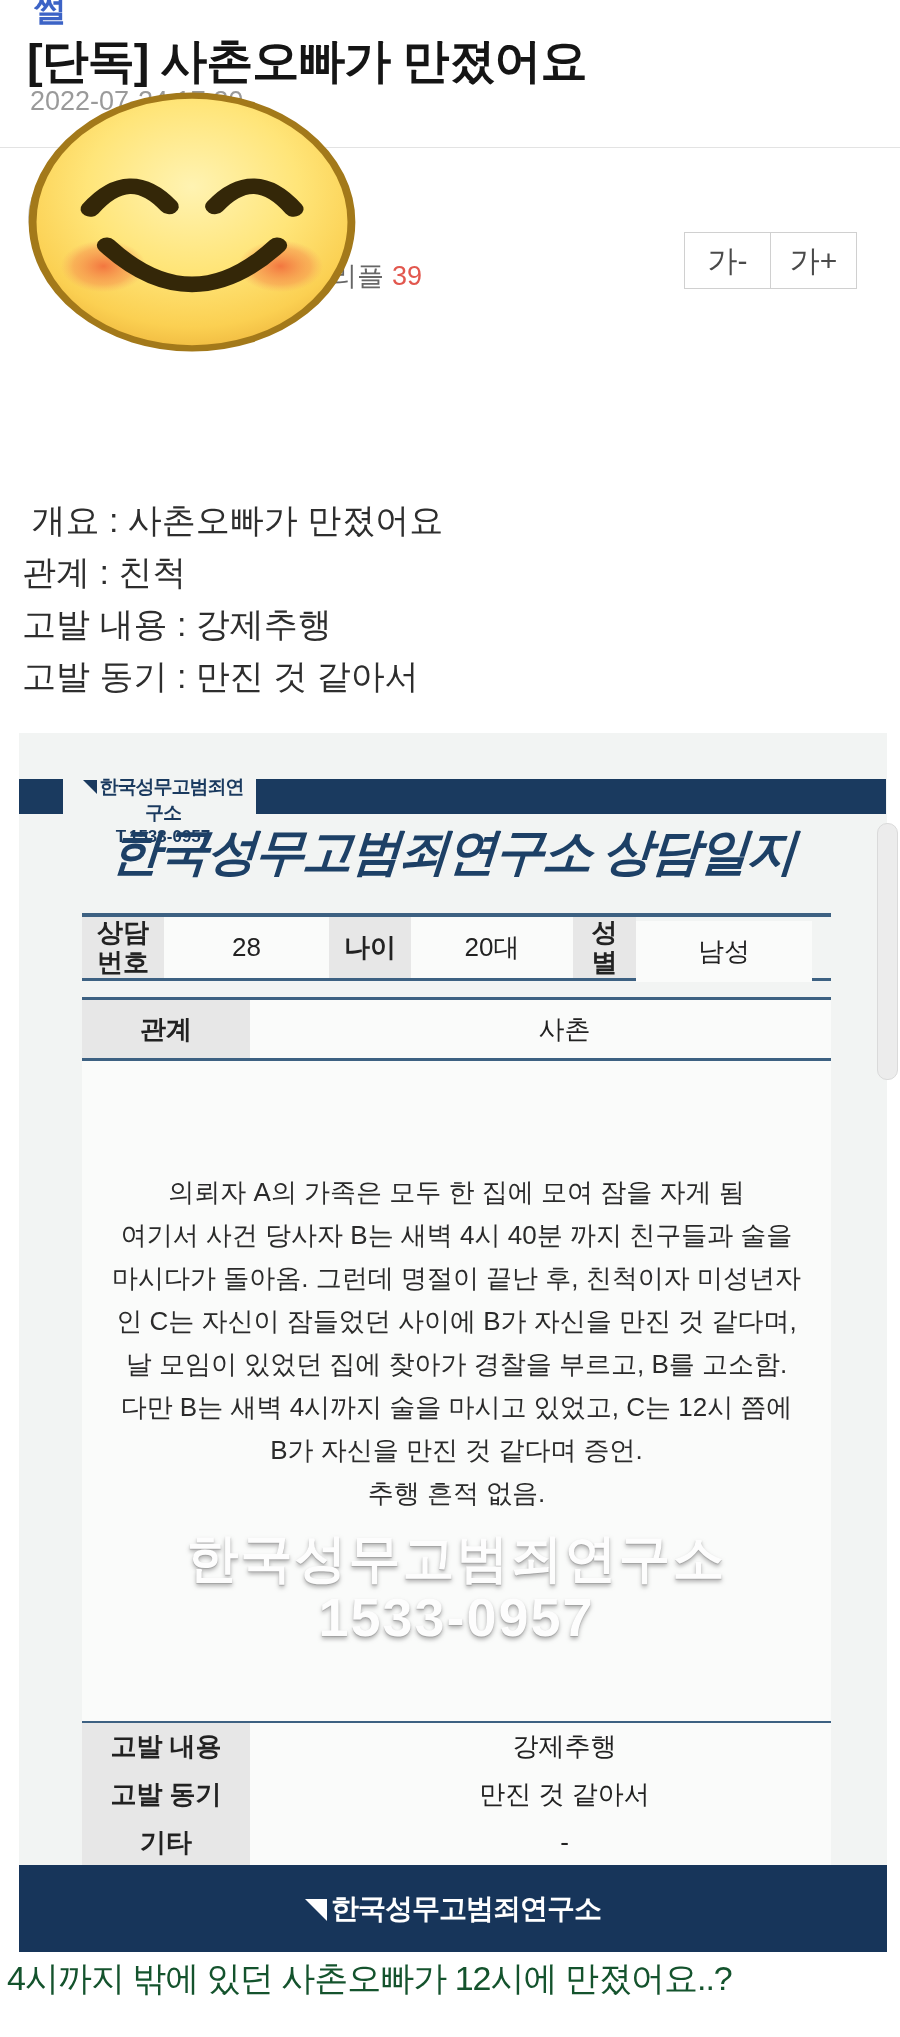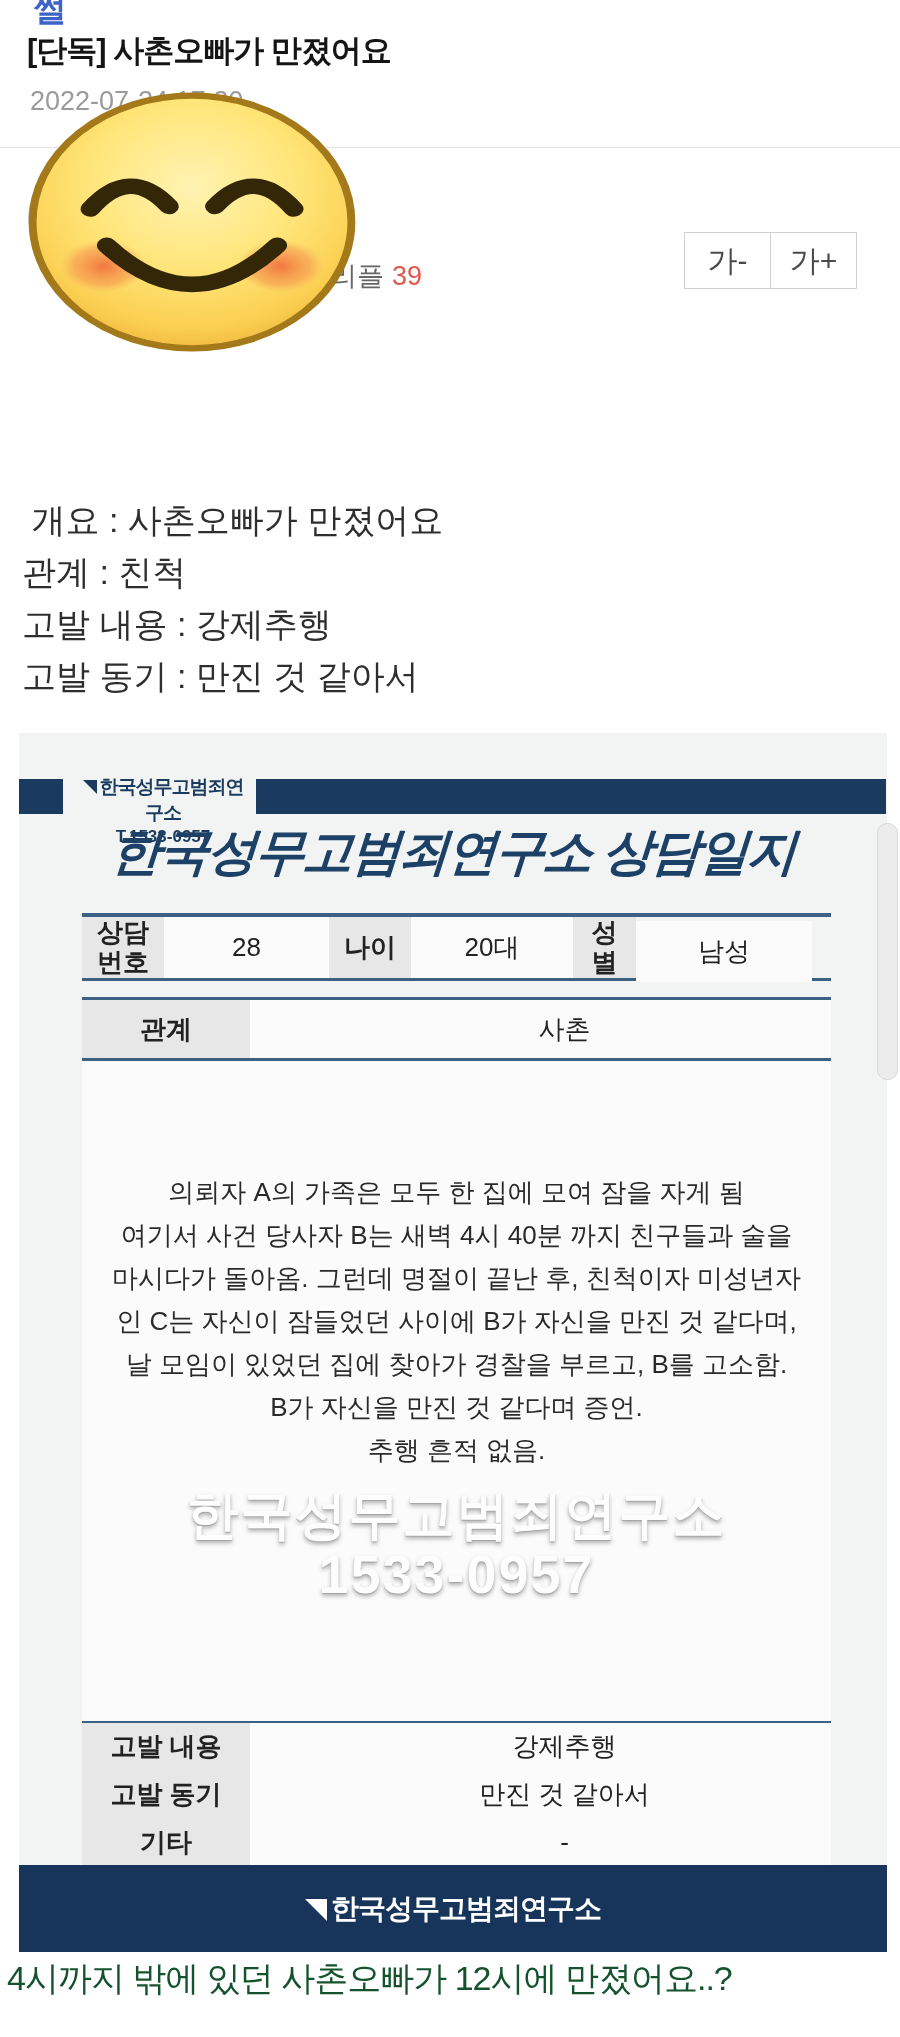--- a/index.html
+++ b/index.html
@@ -4,21 +4,21 @@
 <style>
   * { margin:0; padding:0; box-sizing:border-box; }
   html,body { background:#fff; }
   body { font-family:"Liberation Sans","DejaVu Sans",sans-serif; }
   #page {
     position:relative; width:900px; height:2037px; margin:0 auto;
     background:#ffffff; overflow:hidden;
   }
   
   .category { position:absolute; left:33px; top:-14px; font-size:34px; font-weight:bold; color:#3c63c6; }
-  .post-title { position:absolute; left:27px; top:30px; font-size:31px; font-weight:bold; color:#151515; letter-spacing:-1px; }
+  .post-title { position:absolute; left:27px; top:30px; font-size:47px; font-weight:bold; color:#151515; letter-spacing:-1px; }
   .post-date { position:absolute; left:30px; top:86px; font-size:27px; color:#9a9a9a; }
   .header-divider { position:absolute; left:0; top:147px; width:900px; height:1px; background:#e3e3e3; }
   .avatar { position:absolute; left:28px; top:160px; width:114px; height:114px; border-radius:50%;
             border:1px solid #c9c9c9; background:#fff; overflow:hidden; }
   .reply { position:absolute; left:330px; top:258px; font-size:27px; color:#666; }
   .reply .count { color:#e2574e; margin-left:8px; }
   .font-controls { position:absolute; left:684px; top:232px; display:flex; }
   .font-btn { width:87px; height:57px; background:#fff; border:1px solid #d0d0d0; color:#4a4a4a;
               font-size:30px; font-family:inherit; line-height:1; cursor:pointer; }
   .font-btn + .font-btn { margin-left:-1px; }
@@ -162,20 +162,21 @@
       </div>
 
       <div class="row3">
         <div class="case-val-cell">
           <div class="case-text">
             <div>의뢰자 A의 가족은 모두 한 집에 모여 잠을 자게 됨</div>
             <div>여기서 사건 당사자 B는 새벽 4시 40분 까지 친구들과 술을</div>
             <div>마시다가 돌아옴. 그런데 명절이 끝난 후, 친척이자 미성년자</div>
             <div>인 C는 자신이 잠들었던 사이에 B가 자신을 만진 것 같다며,</div>
             <div>날 모임이 있었던 집에 찾아가 경찰을 부르고, B를 고소함.</div>
+            <div>다만 B는 새벽 4시까지 술을 마시고 있었고, C는 12시 쯤에</div>
             <div>B가 자신을 만진 것 같다며 증언.</div>
             <div>추행 흔적 없음.</div>
           </div>
           <div class="watermark">
             <div class="w1">한국성무고범죄연구소</div>
             <div class="w2">1533-0957</div>
           </div>
         </div>
       </div>
 

